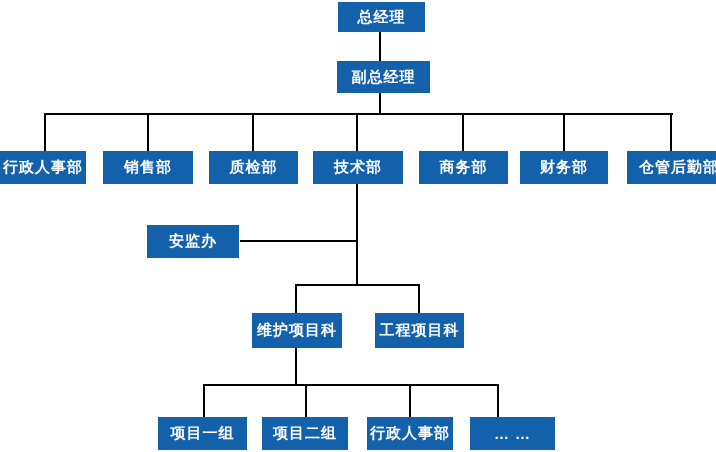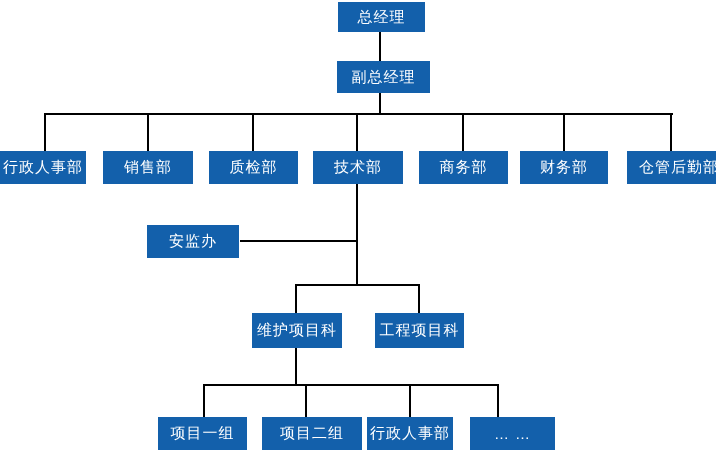--- a/index.html
+++ b/index.html
@@ -3,20 +3,21 @@
 <meta charset="utf-8">
 <style>
   html, body { margin: 0; padding: 0; background: var(--page-bg, #fff); }
   .chart {
     position: relative;
     width: 716px;
     height: 452px;
     background: var(--page-bg, #fff);
     font-family: "Liberation Sans", "DejaVu Sans", sans-serif;
     overflow: hidden;
+    font-weight: bold;
   }
   .node {
     position: absolute;
     background: var(--box-bg, #1360AB);
     color: var(--box-text, #fff);
     display: flex;
     align-items: center;
     justify-content: center;
     font-size: 15px;
     letter-spacing: 1px;
@@ -66,17 +67,17 @@
   <div class="node" style="left:419px; top:151px; width:89px; height:33px">商务部</div>
   <div class="node" style="left:520px; top:151px; width:88px; height:33px">财务部</div>
   <div class="node" style="left:627px; top:151px; width:104px; height:33px">仓管后勤部</div>
 
   <div class="node" style="left:147px; top:225px; width:92px; height:33px">安监办</div>
 
   <div class="node" style="left:375px; top:313px; width:89px; height:35px">工程项目科</div>
   <div class="node" style="left:252px; top:313px; width:90px; height:35px">维护项目科</div>
 
   <div class="node" style="left:158px; top:417px; width:89px; height:33px">项目一组</div>
-  <div class="node" style="left:262px; top:417px; width:100px; height:33px">项目二组</div>
+  <div class="node" style="left:262px; top:417px; width:86px; height:33px">项目二组</div>
   <div class="node" style="left:367px; top:417px; width:86px; height:33px">行政人事部</div>
   <div class="node" style="left:470px; top:417px; width:85px; height:33px">…  …</div>
 
 </div>
 
 </body></html>

